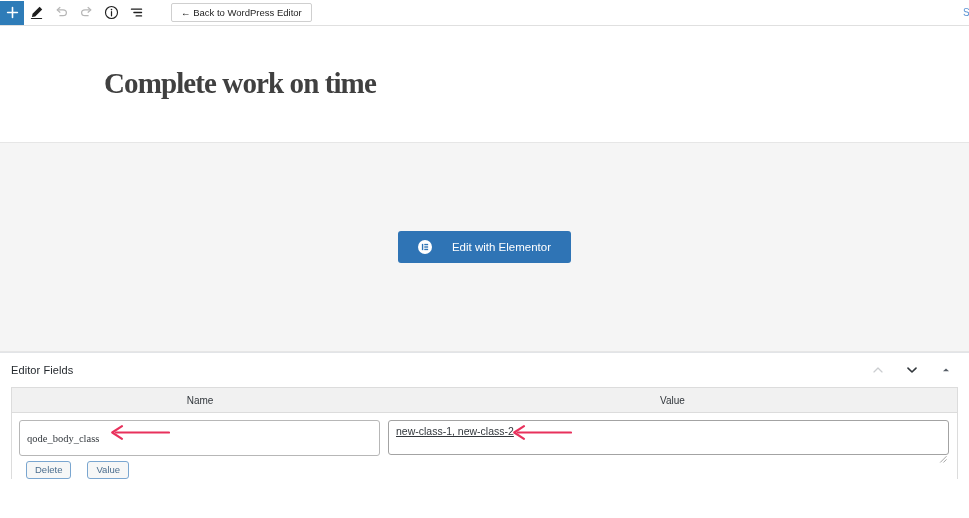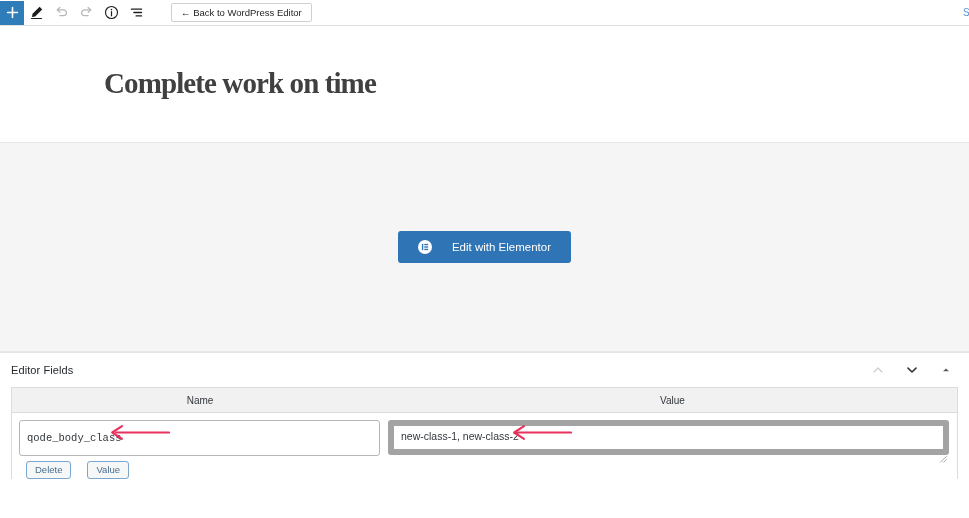--- a/index.html
+++ b/index.html
@@ -211,39 +211,40 @@
   }
   .cf-name-input {
     width: 100%;
     height: 36px;
     box-sizing: border-box;
     border: 1px solid #b7b7b7;
     border-radius: 3px;
     padding: 0 7px;
     font-size: 10.5px;
     color: #32373c;
-    font-family: Liberation Mono, monospace;
+    font-family: Liberation Serif, serif;
     background: #fff;
     outline: none;
   }
   .cf-value-textarea {
     width: 100%;
     height: 35px;
     box-sizing: border-box;
-    border: 6px solid #a3a3a3;
+    border: 1px solid #a3a3a3;
     border-radius: 3px;
     padding: 4px 7px;
     font-size: 10.5px;
     color: #32373c;
     font-family: "Liberation Sans", sans-serif;
     background: #fff;
     outline: none;
     resize: none;
     line-height: 1.3;
     overflow: hidden;
+    text-decoration: underline;
   }
   .resize-grip {
     position: absolute;
     right: 10px;
     bottom: 2px;
     width: 8px;
     height: 8px;
     pointer-events: none;
   }
   .cf-actions {

